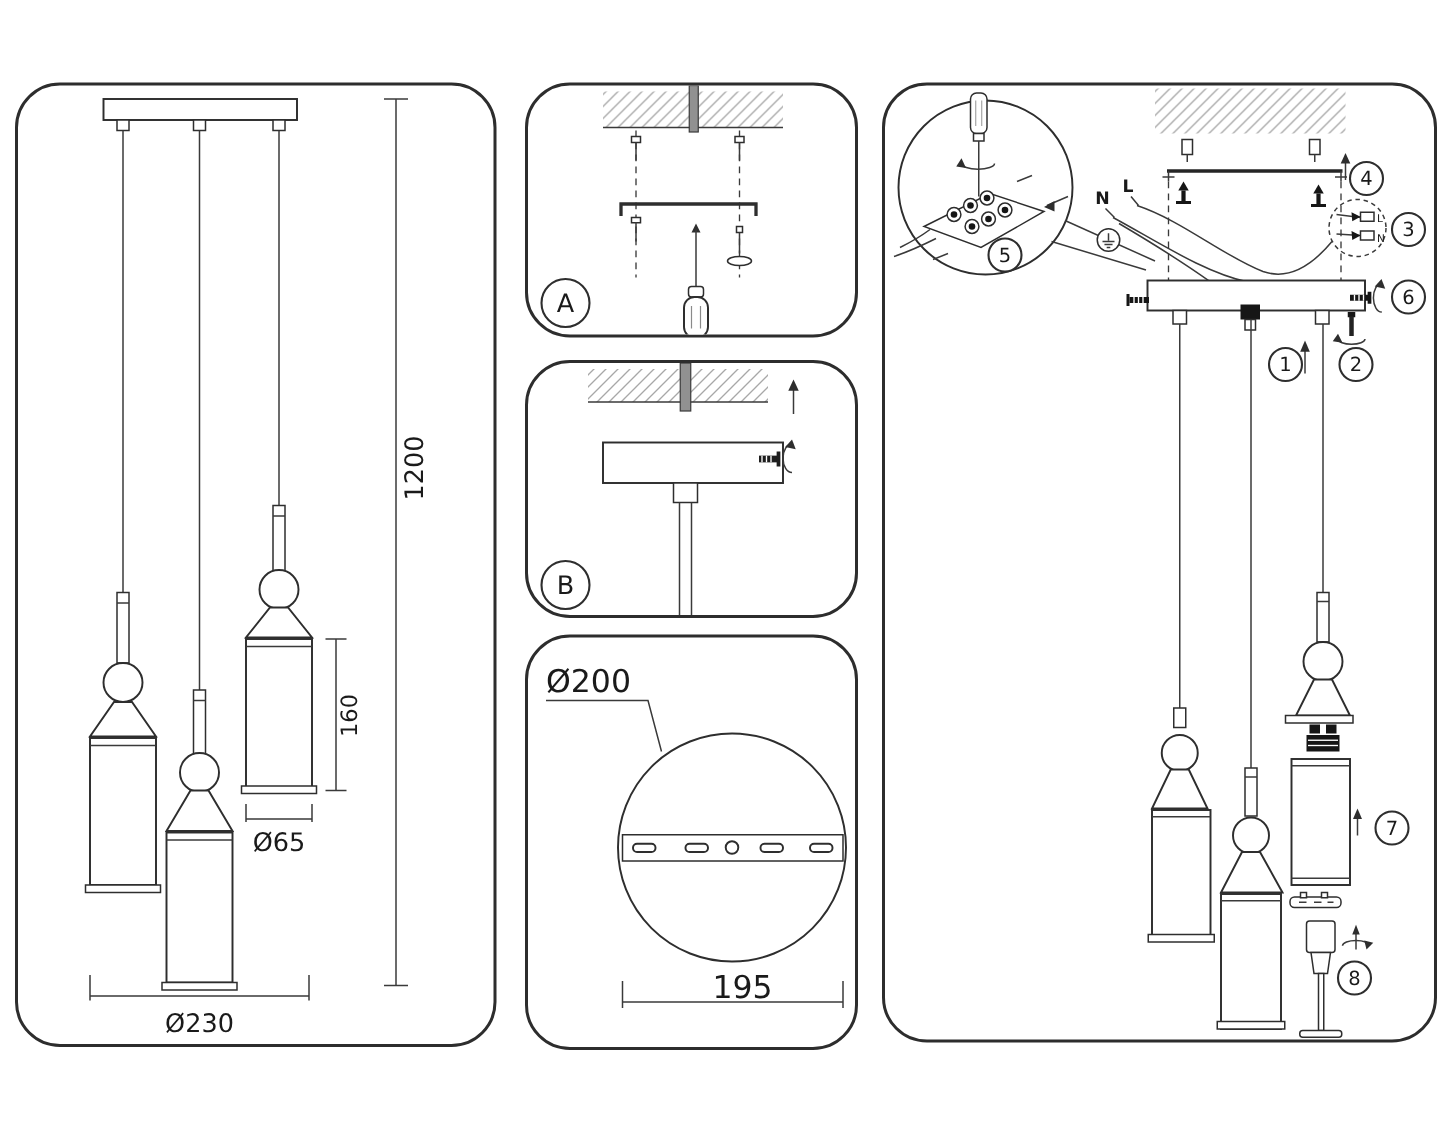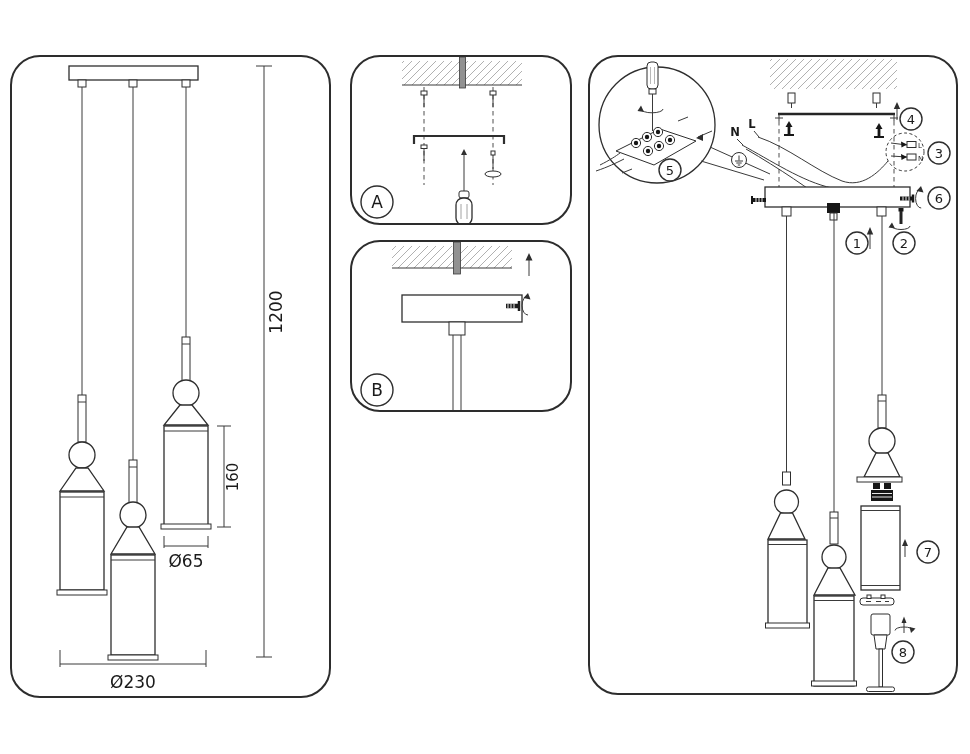--- a/index.html
+++ b/index.html
@@ -191,20 +191,41 @@
         <line class="thin" x1="177" y1="17" x2="177" y2="34"></line>
         <polygon fill="#2e2e2e" points="177,11 173.5,18.5 180.5,18.5"></polygon>
       </g>
       <g>
         <circle class="numc" cx="25" cy="148" r="16"></circle>
         <text class="txt ab" x="25" y="154">B</text>
       </g>
     </svg>
   </section>
 
+  <section class="panel" style="left:350px; top:423px; width:222px; height:277px;">
+    <svg viewBox="0 0 218 273">
+      <text class="txt big" x="12" y="36">Ø200</text>
+      <path class="thin" d="M12,42 L80,42 L89,76"></path>
+      <circle class="ln" cx="136" cy="140" r="76"></circle>
+      <g>
+        <rect class="fw1" x="63" y="131.5" width="147" height="17.5"></rect>
+        <rect class="ln" x="70" y="137.5" width="15" height="5.5" rx="2.7" stroke-width="1"></rect>
+        <rect class="ln" x="105" y="137.5" width="15" height="5.5" rx="2.7" stroke-width="1"></rect>
+        <rect class="ln" x="155" y="137.5" width="15" height="5.5" rx="2.7" stroke-width="1"></rect>
+        <rect class="ln" x="188" y="137.5" width="15" height="5.5" rx="2.7" stroke-width="1"></rect>
+        <circle class="ln" cx="136" cy="140" r="4.2" stroke-width="1"></circle>
+      </g>
+      <g>
+        <line class="thin" x1="63" y1="243" x2="210" y2="243"></line>
+        <line class="thin" x1="63" y1="229" x2="63" y2="247"></line>
+        <line class="thin" x1="210" y1="229" x2="210" y2="247"></line>
+        <text class="txt big" x="143" y="240" text-anchor="middle">195</text>
+      </g>
+    </svg>
+  </section>
 
   <section class="panel" style="left:588px; top:55px; width:370px; height:640px;">
     <svg viewBox="0 0 366 636">
       <defs>
         <pattern id="hatchR" width="8" height="8" patternUnits="userSpaceOnUse">
           <path d="M-2,2 l4,-4 M0,8 l8,-8 M6,10 l4,-4" stroke="#a8a8a8" stroke-width="0.9" fill="none"></path>
         </pattern>
       </defs>
 
       <g>

